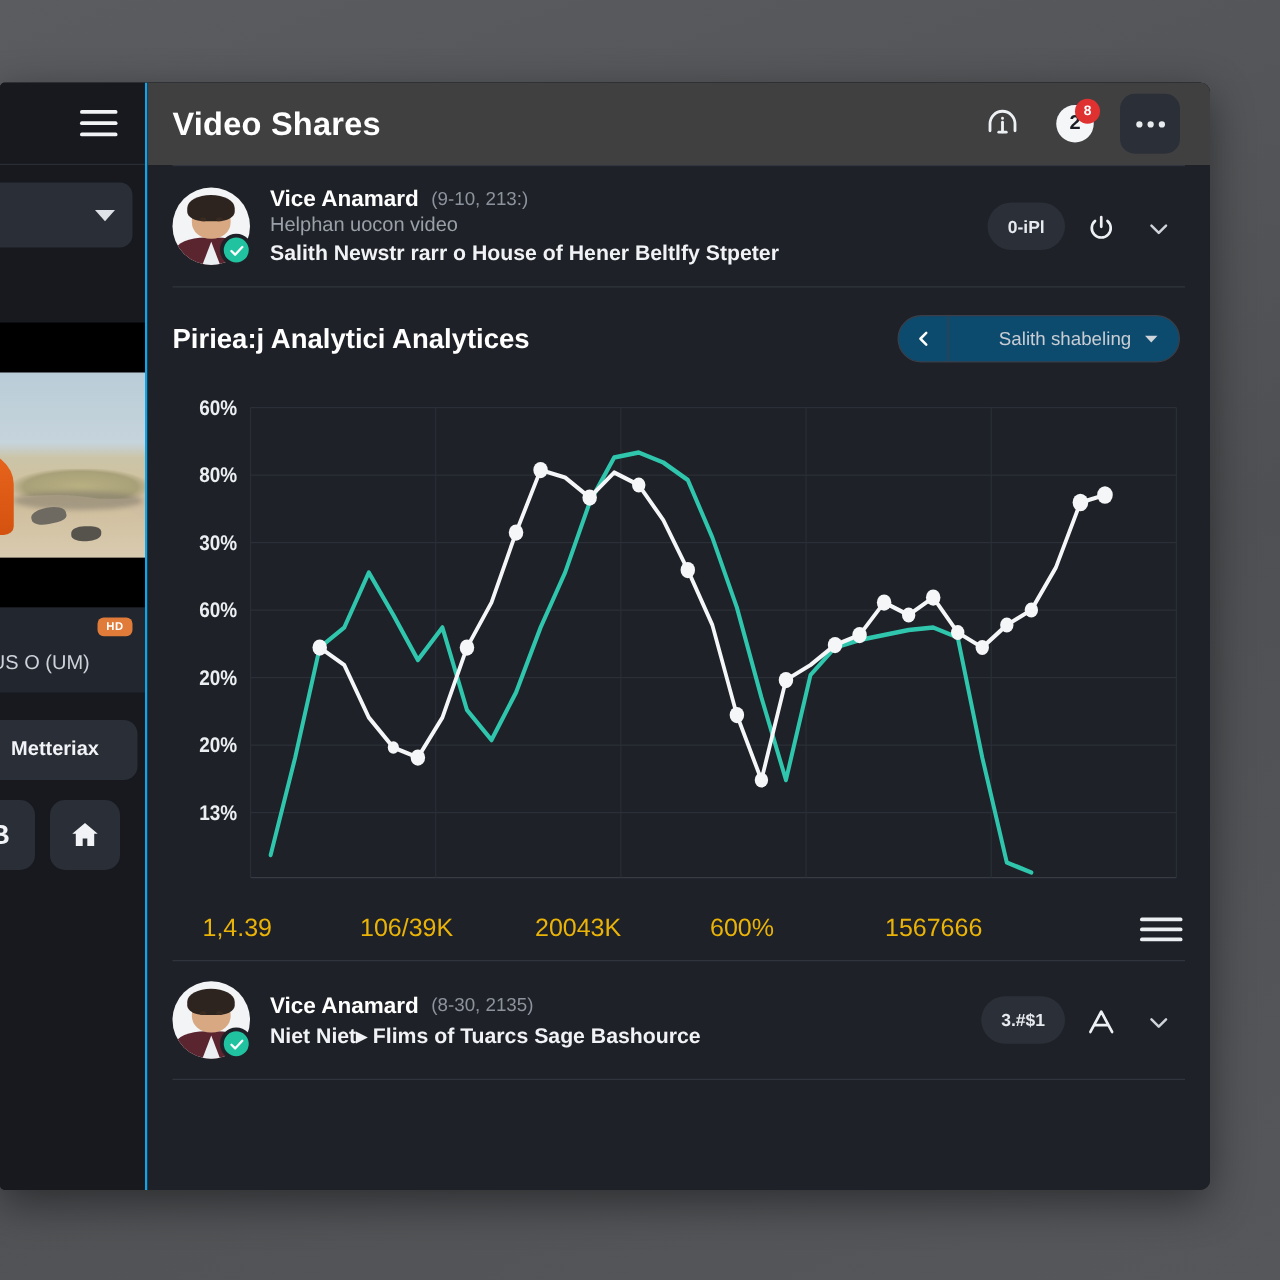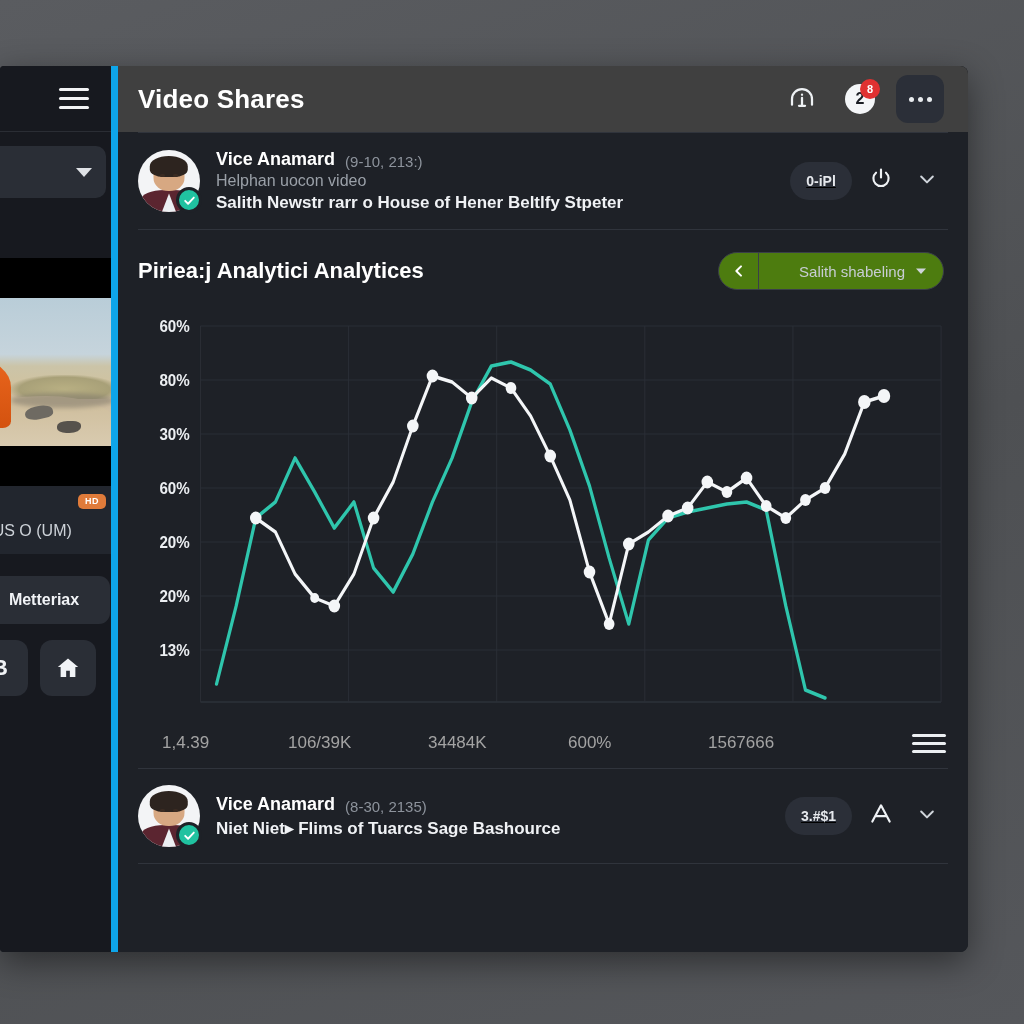--- a/index.html
+++ b/index.html
@@ -24,21 +24,21 @@
     border-radius:4px 8px 8px 4px;
     box-shadow:0 10px 34px rgba(0,0,0,.45);
     overflow:hidden;
     display:flex;
   }
 
   
   .rail {
     width:118px; flex:0 0 118px; height:100%;
     background:#17191f;
-    border-right:7px solid #0ea5e9;
+    border-right:2px solid #0ea5e9;
     position:relative;
     overflow:hidden;
   }
   .rail-top {
     height:66px; border-bottom:1px solid #2a2d34;
     display:flex; align-items:center; justify-content:flex-end;
     padding-right:22px;
   }
   .hamburger { width:30px; height:21px; display:flex; flex-direction:column; justify-content:space-between; cursor:pointer; }
   .hamburger span { display:block; height:3px; background:#f2f3f5; border-radius:2px; }
@@ -147,56 +147,56 @@
   .av-body { position:absolute; left:50%; bottom:-4%; transform:translateX(-50%); width:92%; height:40%; background:#5b2530; border-radius:42% 42% 0 0; }
   .av-shirt { position:absolute; left:50%; bottom:-4%; transform:translateX(-50%); width:26%; height:34%; background:#eceff2; clip-path:polygon(50% 0,100% 100%,0 100%); }
   .av-check {
     position:absolute; right:-2px; bottom:-1px; width:26px;height:26px;border-radius:50%;
     background:#20c2a0; border:3px solid #1e2127;
     display:flex;align-items:center;justify-content:center;
   }
   .av-check svg { display:block; }
 
   .share-text { flex:1 1 auto; min-width:0; }
-  .share-line1 { display:flex; align-items:flex-end; gap:10px; }
+  .share-line1 { display:flex; align-items:center; gap:10px; }
   .share-name { color:#fff; font-size:18px; font-weight:700; }
   .share-meta { color:#8d939c; font-size:15px; }
   .share-sub { color:#9aa0a8; font-size:16px; margin-top:2px; }
   .share-title { color:#f0f2f5; font-size:17px; font-weight:600; margin-top:3px; }
 
-  .share-actions { display:flex; align-items:flex-start; gap:12px; flex:0 0 auto;text-decoration:underline; }
+  .share-actions { display:flex; align-items:flex-end; gap:12px; flex:0 0 auto; }
   .pill {
     height:38px; min-width:62px; padding:0 16px; border-radius:19px;
     background:#2b2f38; color:#e6e9ed; font-size:14px; font-weight:700;
     display:flex;align-items:center;justify-content:center;
     filter:blur(.4px);
   }
   .act-icon { width:34px;height:34px;display:flex;align-items:center;justify-content:center;color:#eef1f4; }
   .chev { color:#cfd4da; font-size:18px; }
 
   
   .analytics-head {
     display:flex; align-items:center; padding:22px 24px 6px 20px; gap:16px;
   }
   .analytics-title { color:#fff; font-size:22px; font-weight:700; flex:1 1 auto; }
   .seg {
     display:flex; align-items:center; height:38px; border:1px solid #3a3f49;
-    border-radius:19px; background:#4d7c0f; overflow:hidden;gap:24px;
+    border-radius:19px; background:#0c4a6e; overflow:hidden;gap:24px;
   }
   .seg-left { width:40px;height:100%;display:flex;align-items:center;justify-content:center;color:#fff;border-right:1px solid #3a3f49; }
   .seg-main { display:flex;align-items:center;gap:10px;padding:0 16px;color:#c8cdd4;font-size:15px; }
 
   
   .chart-box { position:relative; margin:10px 18px 0 20px; height:420px; }
   .chart-svg { display:block; width:100%; height:100%; }
   .chart-foot {
     display:flex; align-items:center; padding:2px 22px 0 20px; gap:0;
   }
   .xlabels { flex:1 1 auto; display:flex; }
-  .xlab { color:#a3a3a3; font-size:17px; }
+  .xlab { color:#eab308; font-size:20px; }
   .foot-menu { width:34px;height:30px;display:flex;flex-direction:column;justify-content:center;gap:5px; }
   .foot-menu span { display:block;height:3px;background:#eceff2;border-radius:2px; }
 
   .bottom-divider { height:1px; background:#30343c; margin:10px 20px 0 20px; }
 </style>
 </head>
 <body>
 
 <div id="root">
   <div class="desktop"></div>
@@ -395,21 +395,21 @@
             <circle cx="814" cy="96" r="7"></circle>
             <circle cx="836" cy="90" r="7"></circle>
           </g>
         </svg>
       </div>
 
       <div class="chart-foot">
         <div class="xlabels">
           <div class="xlab" style="width:150px;padding-left:24px">1,4.39</div>
           <div class="xlab" style="width:140px">106/39K</div>
-          <div class="xlab" style="width:140px">34484K</div>
+          <div class="xlab" style="width:140px">20043K</div>
           <div class="xlab" style="width:140px">600%</div>
           <div class="xlab" style="width:140px">1567666</div>
         </div>
         <div class="foot-menu">
           <span></span>
             <span></span>
             <span></span>
         </div>
       </div>
 

